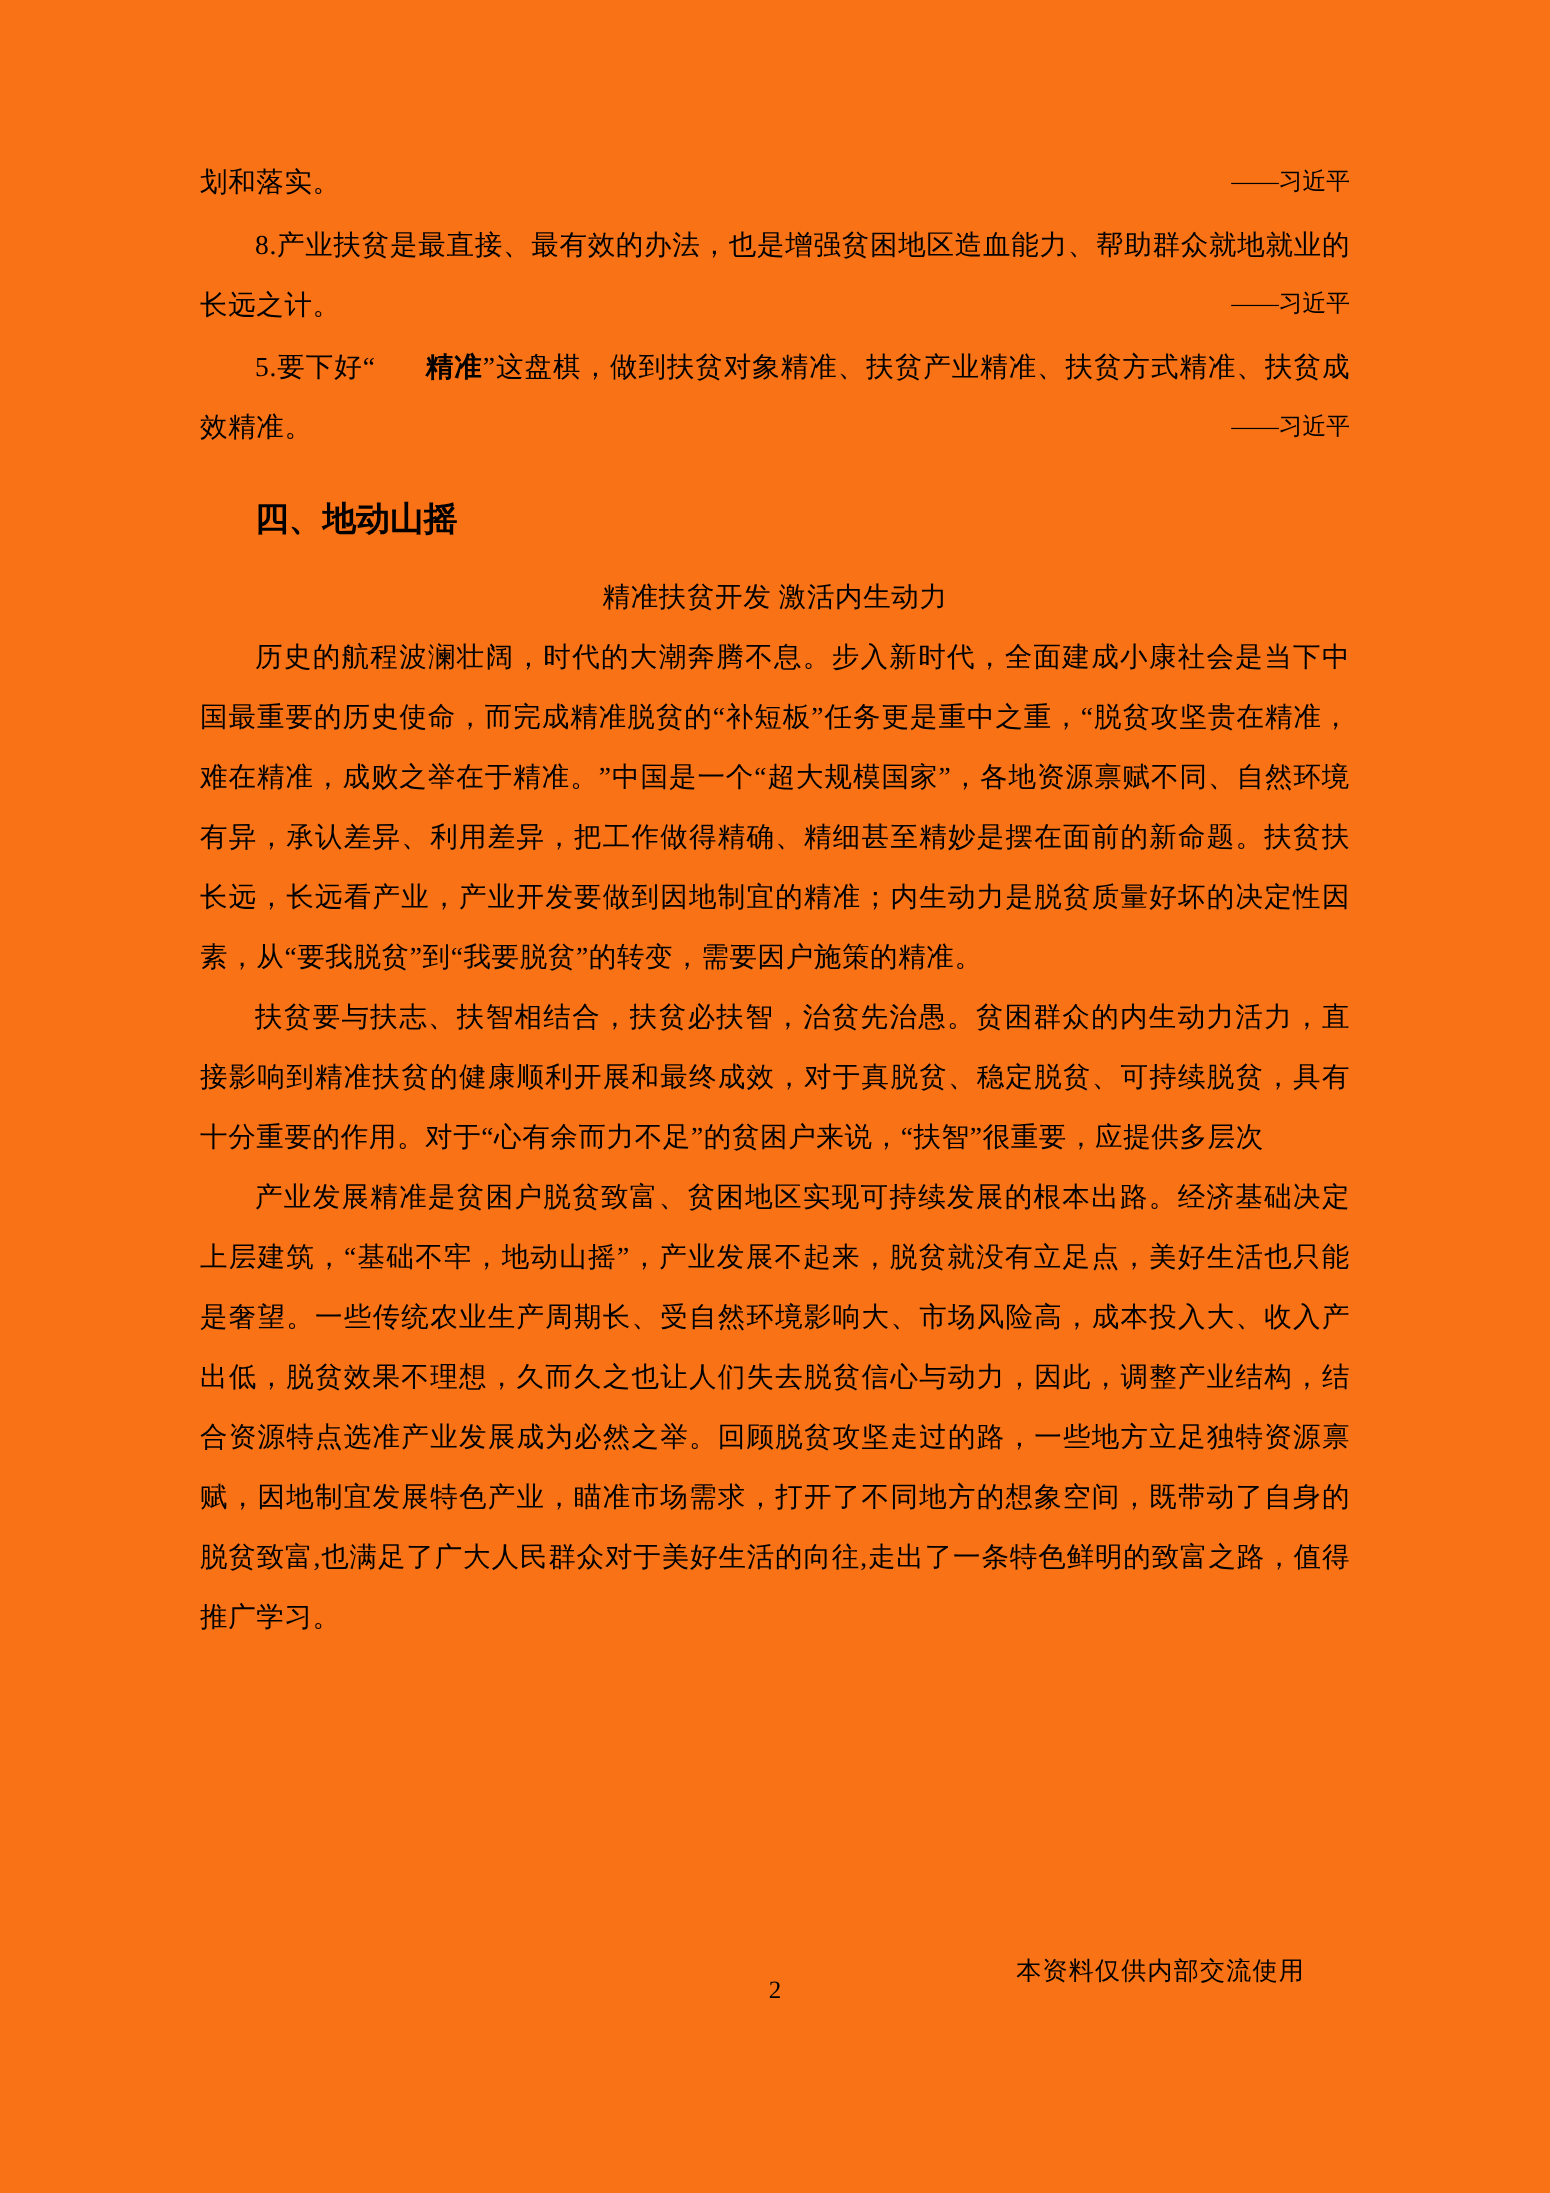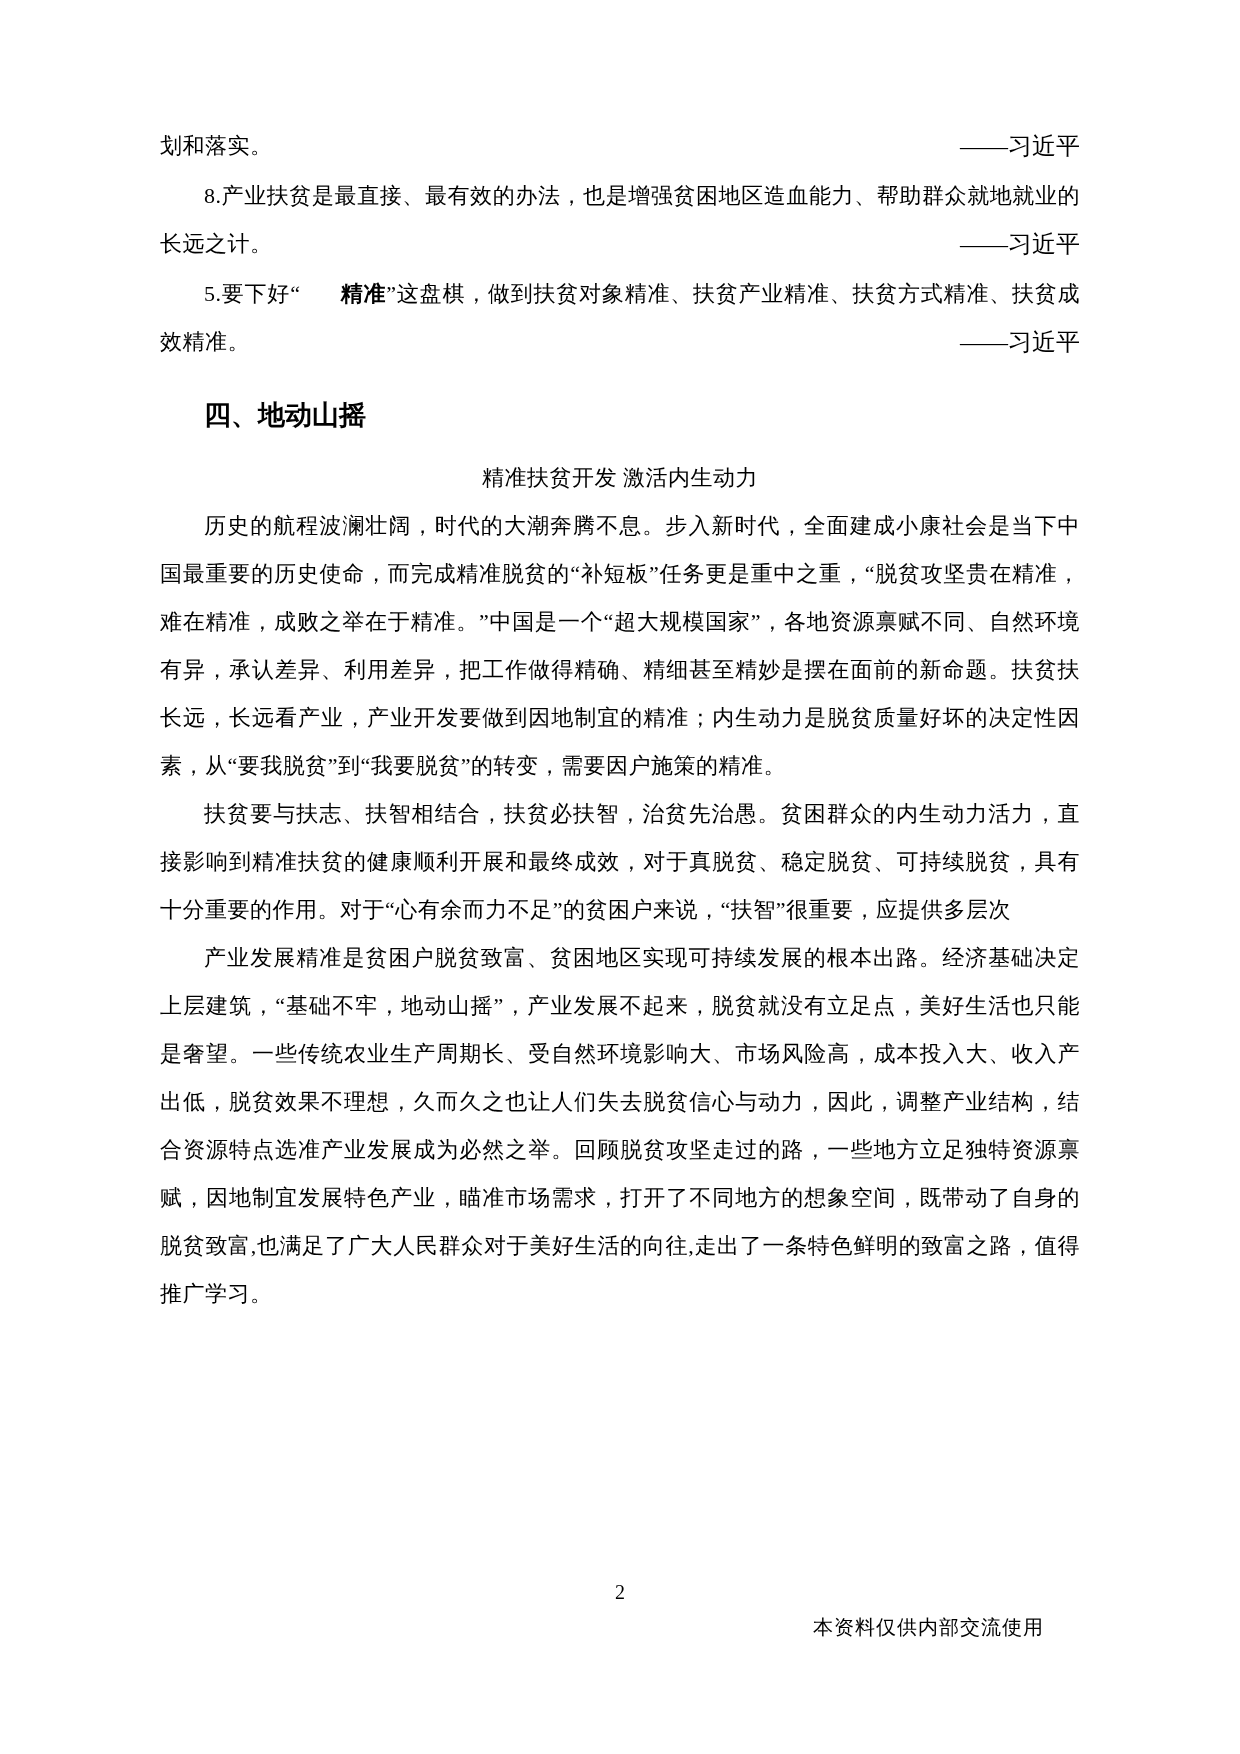--- a/index.html
+++ b/index.html
@@ -1,38 +1,38 @@
 <!DOCTYPE html>
 <html><head>
 <meta charset="utf-8">
 <style>
   html, body { margin: 0; padding: 0; background: #e8e8e8; }
   .page {
     position: relative;
     width: 1240px;
     height: 1754px;
     margin: 0 auto;
-    background: #ffffff;
+    background: #f97316;
     font-family: "Liberation Serif", "DejaVu Serif", serif;
     color: #000000;
     overflow: hidden;
   }
   .content {
     padding: 122px 160px 0 160px;
   }
   .para {
     font-size: 22px;
     line-height: 48px;
     text-align: justify;
     margin: 0;
     letter-spacing: 0.5px;
   }
   .indent { text-indent: 44px; }
   .attribution {
-    font-size: 24px;
+    font-size: 19px;
     line-height: 48px;
     text-align: right;
     margin-top: -48px;
   }
   .quote-block { margin: 0 0 2px 0; }
   .section-heading {
     font-family: "Liberation Sans", "DejaVu Sans", sans-serif;
     font-size: 27px;
     font-weight: bold;
     line-height: 50px;
@@ -51,21 +51,21 @@
     position: absolute;
     top: 1578px;
     left: 0;
     width: 100%;
     text-align: center;
     font-size: 20px;
     line-height: 28px;
   }
   .footer-note {
     position: absolute;
-    top: 1613px;
+    top: 1563px;
     right: 196px;
     font-size: 20px;
     line-height: 28px;
     letter-spacing: 1px;
   }
 </style>
 </head>
 <body>
 
 <div class="page">

